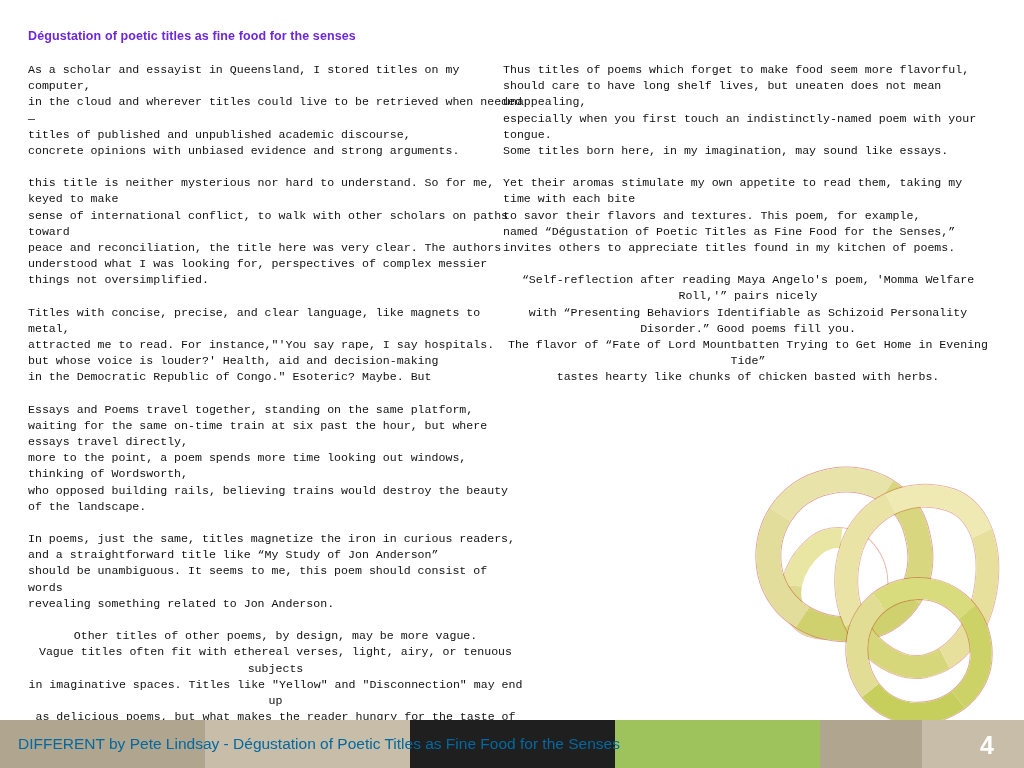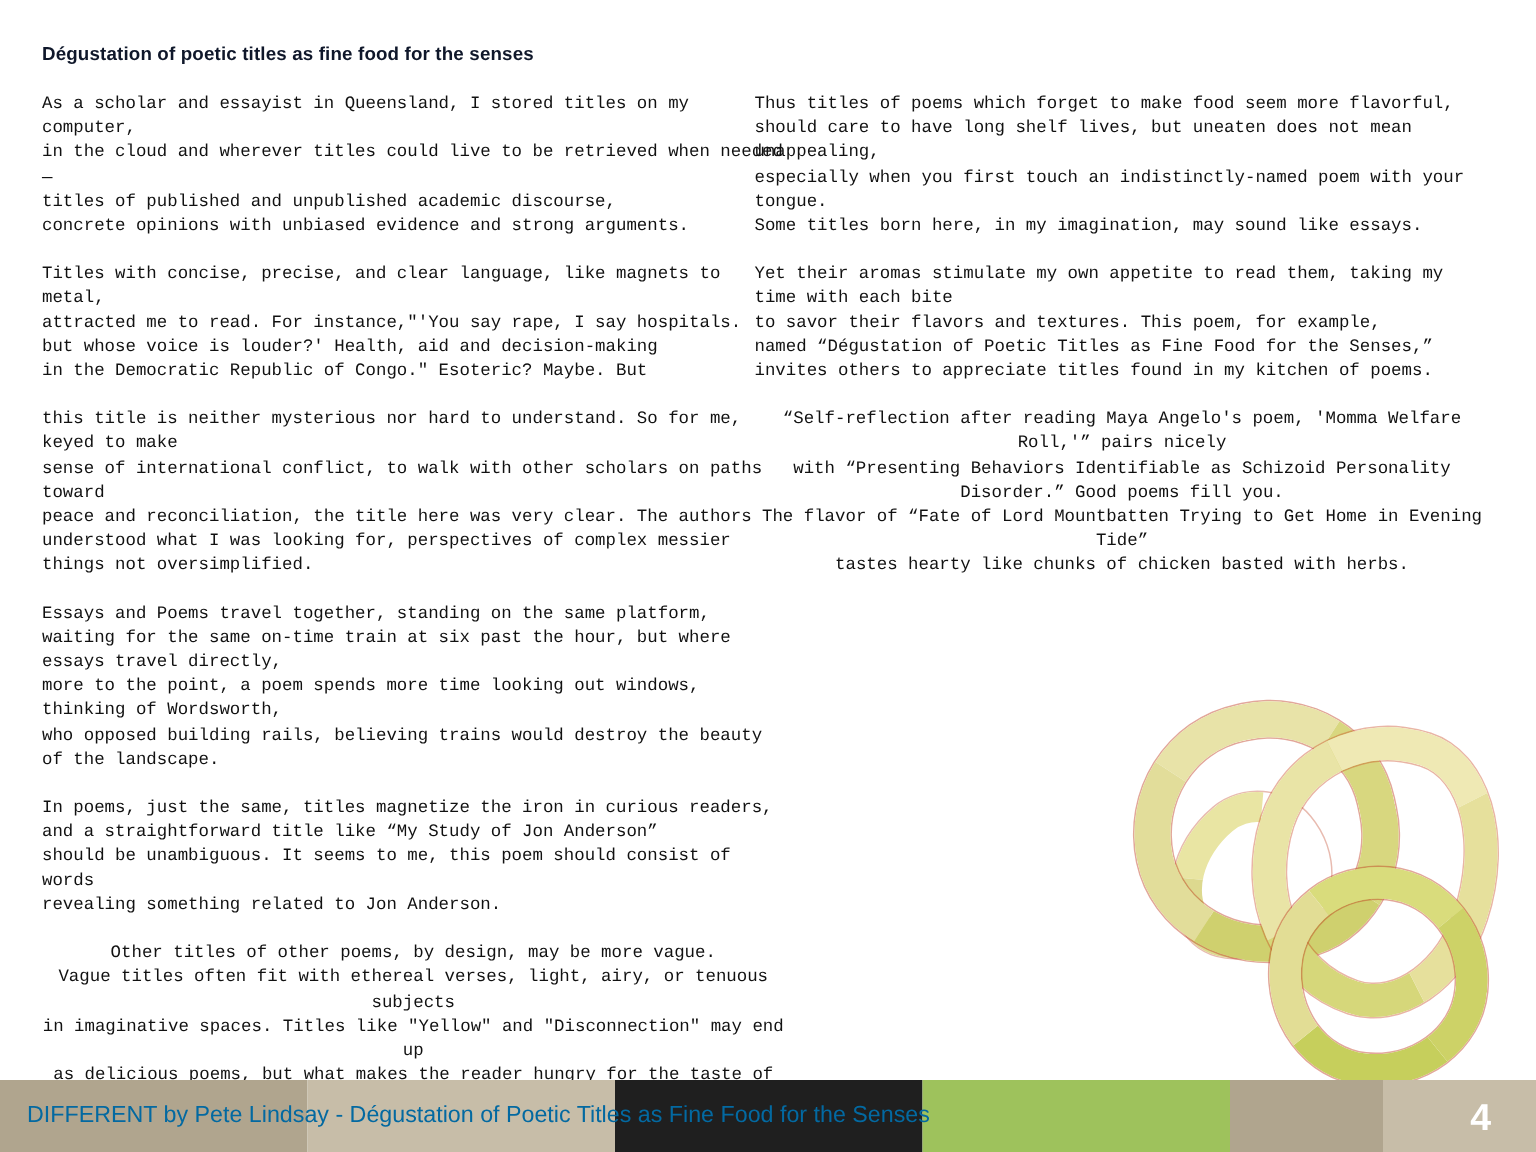--- a/index.html
+++ b/index.html
@@ -20,21 +20,21 @@
     width: 1024px;
     height: 768px;
     background: #ffffff;
   }
   .title {
     position: absolute;
     left: 28px;
     top: 29px;
     font-size: 12.5px;
     font-weight: bold;
-    color: #0f172a;
+    color: #6d28d9;
     letter-spacing: 0.1px;
   }
   .col {
     position: absolute;
     font-size: 11.6px;
     line-height: 16.2px;
     color: #111111;
   }
   .col-left {
     left: 28px;
@@ -145,28 +145,28 @@
 
 <div class="slide">
 
   <div class="title">Dégustation of poetic titles as fine food for the senses</div>
 
   <div class="col col-left">
     <p class="stanza">As a scholar and essayist in Queensland, I stored titles on my computer,
 in the cloud and wherever titles could live to be retrieved when needed—
 titles of published and unpublished academic discourse,
 concrete opinions with unbiased evidence and strong arguments.</p>
+    <p class="stanza">this title is neither mysterious nor hard to understand. So for me, keyed to make
+sense of international conflict, to walk with other scholars on paths toward
+peace and reconciliation, the title here was very clear. The authors
+understood what I was looking for, perspectives of complex messier things not oversimplified.</p>
     <p class="stanza">Titles with concise, precise, and clear language, like magnets to metal,
 attracted me to read. For instance,"'You say rape, I say hospitals.
 but whose voice is louder?' Health, aid and decision-making
 in the Democratic Republic of Congo." Esoteric? Maybe. But</p>
-    <p class="stanza">this title is neither mysterious nor hard to understand. So for me, keyed to make
-sense of international conflict, to walk with other scholars on paths toward
-peace and reconciliation, the title here was very clear. The authors
-understood what I was looking for, perspectives of complex messier things not oversimplified.</p>
     <p class="stanza">Essays and Poems travel together, standing on the same platform,
 waiting for the same on-time train at six past the hour, but where essays travel directly,
 more to the point, a poem spends more time looking out windows, thinking of Wordsworth,
 who opposed building rails, believing trains would destroy the beauty of the landscape.</p>
     <p class="stanza">In poems, just the same, titles magnetize the iron in curious readers,
 and a straightforward title like “My Study of Jon Anderson”
 should be unambiguous. It seems to me, this poem should consist of words
 revealing something related to Jon Anderson.</p>
     <p class="stanza">Other titles of other poems, by design, may be more vague.
 Vague titles often fit with ethereal verses, light, airy, or tenuous subjects

